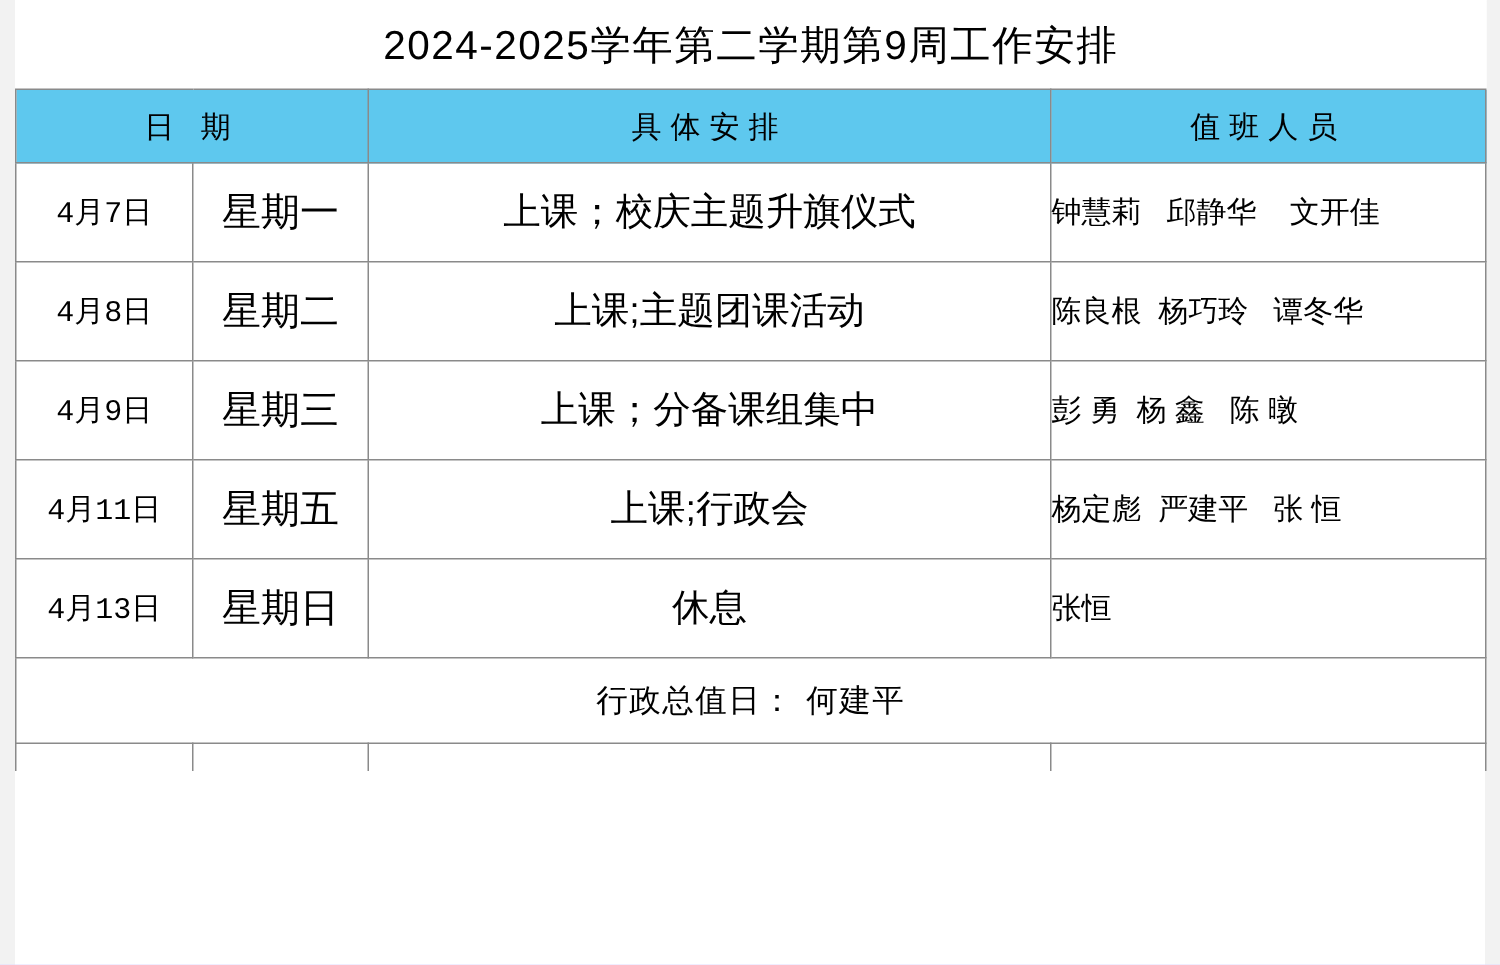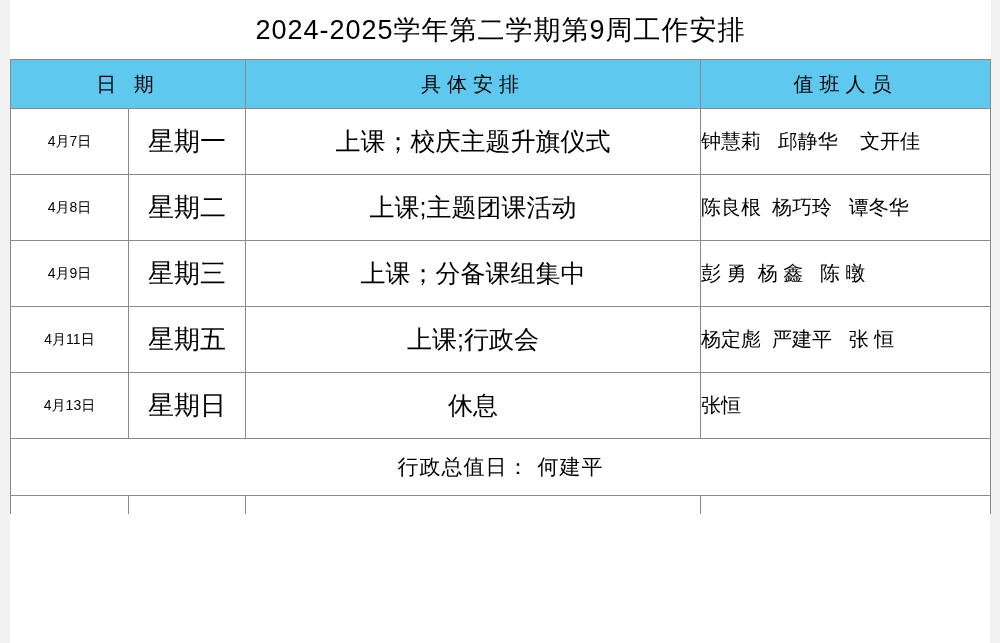--- a/index.html
+++ b/index.html
@@ -79,22 +79,23 @@
     text-align: center;
     font-size: 20px;
     letter-spacing: 6px;
     color: #000000;
     margin-top: 17px;
   }
 
   
   .row-date {
     text-align: center;
-    font-size: 14px;
+    font-size: 20px;
     width: 118px;
+    font-family: Liberation Mono, monospace;
   }
   .row-weekday {
     text-align: center;
     font-size: 26px;
     width: 115px;
   }
   .row-detail {
     text-align: center;
     font-size: 25px;
     padding: 0 12px;

